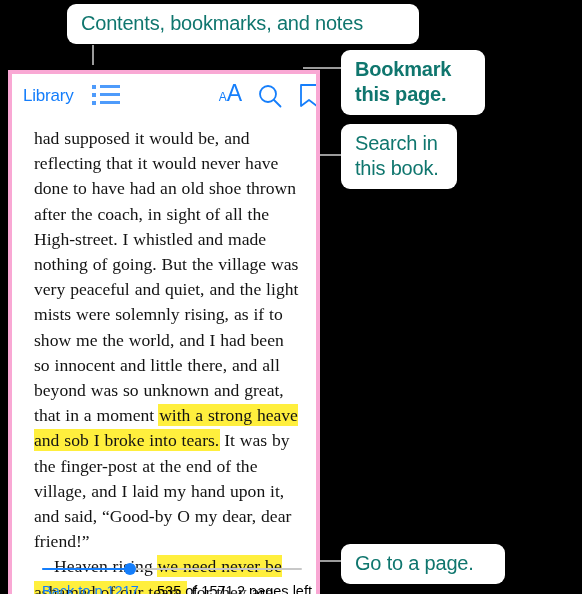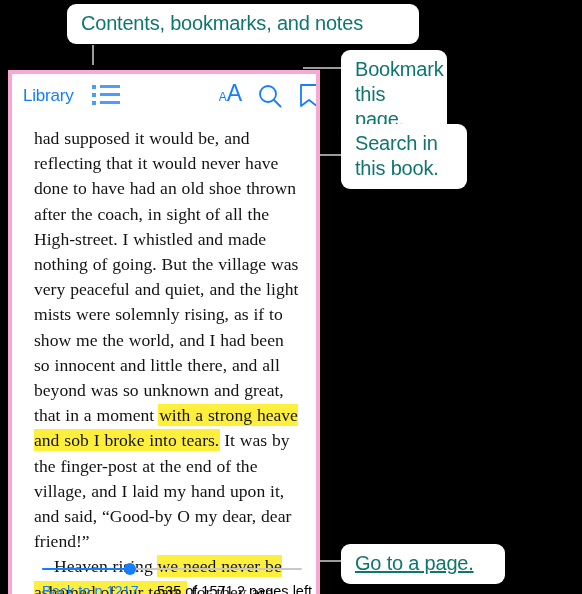--- a/index.html
+++ b/index.html
@@ -152,23 +152,23 @@
     border-radius: 9px;
     color: #0f766e;
     font-size: 20px;
     line-height: 25px;
     padding: 7px 14px 8px 14px;
     box-sizing: border-box;
     letter-spacing: -0.2px;
     white-space: pre-line;
   }
   #callout-contents { left: 67px; top: 4px;  width: 352px; }
-  #callout-bookmark { left: 341px; top: 50px; width: 106px; }
-  #callout-search   { left: 341px; top: 124px; width: 126px; }
-  #callout-gotopage { left: 341px; top: 544px; width: 164px; text-decoration: underline; }
+  #callout-bookmark { left: 341px; top: 50px; width: 144px; font-weight: bold; }
+  #callout-search   { left: 341px; top: 124px; width: 116px; }
+  #callout-gotopage { left: 341px; top: 544px; width: 164px; }
 
   
   .leader {
     position: absolute;
     background: #9b9b9b;
   }
   .leader.h { height: 2px; }
   .leader.v { width: 2px; }
 
   

